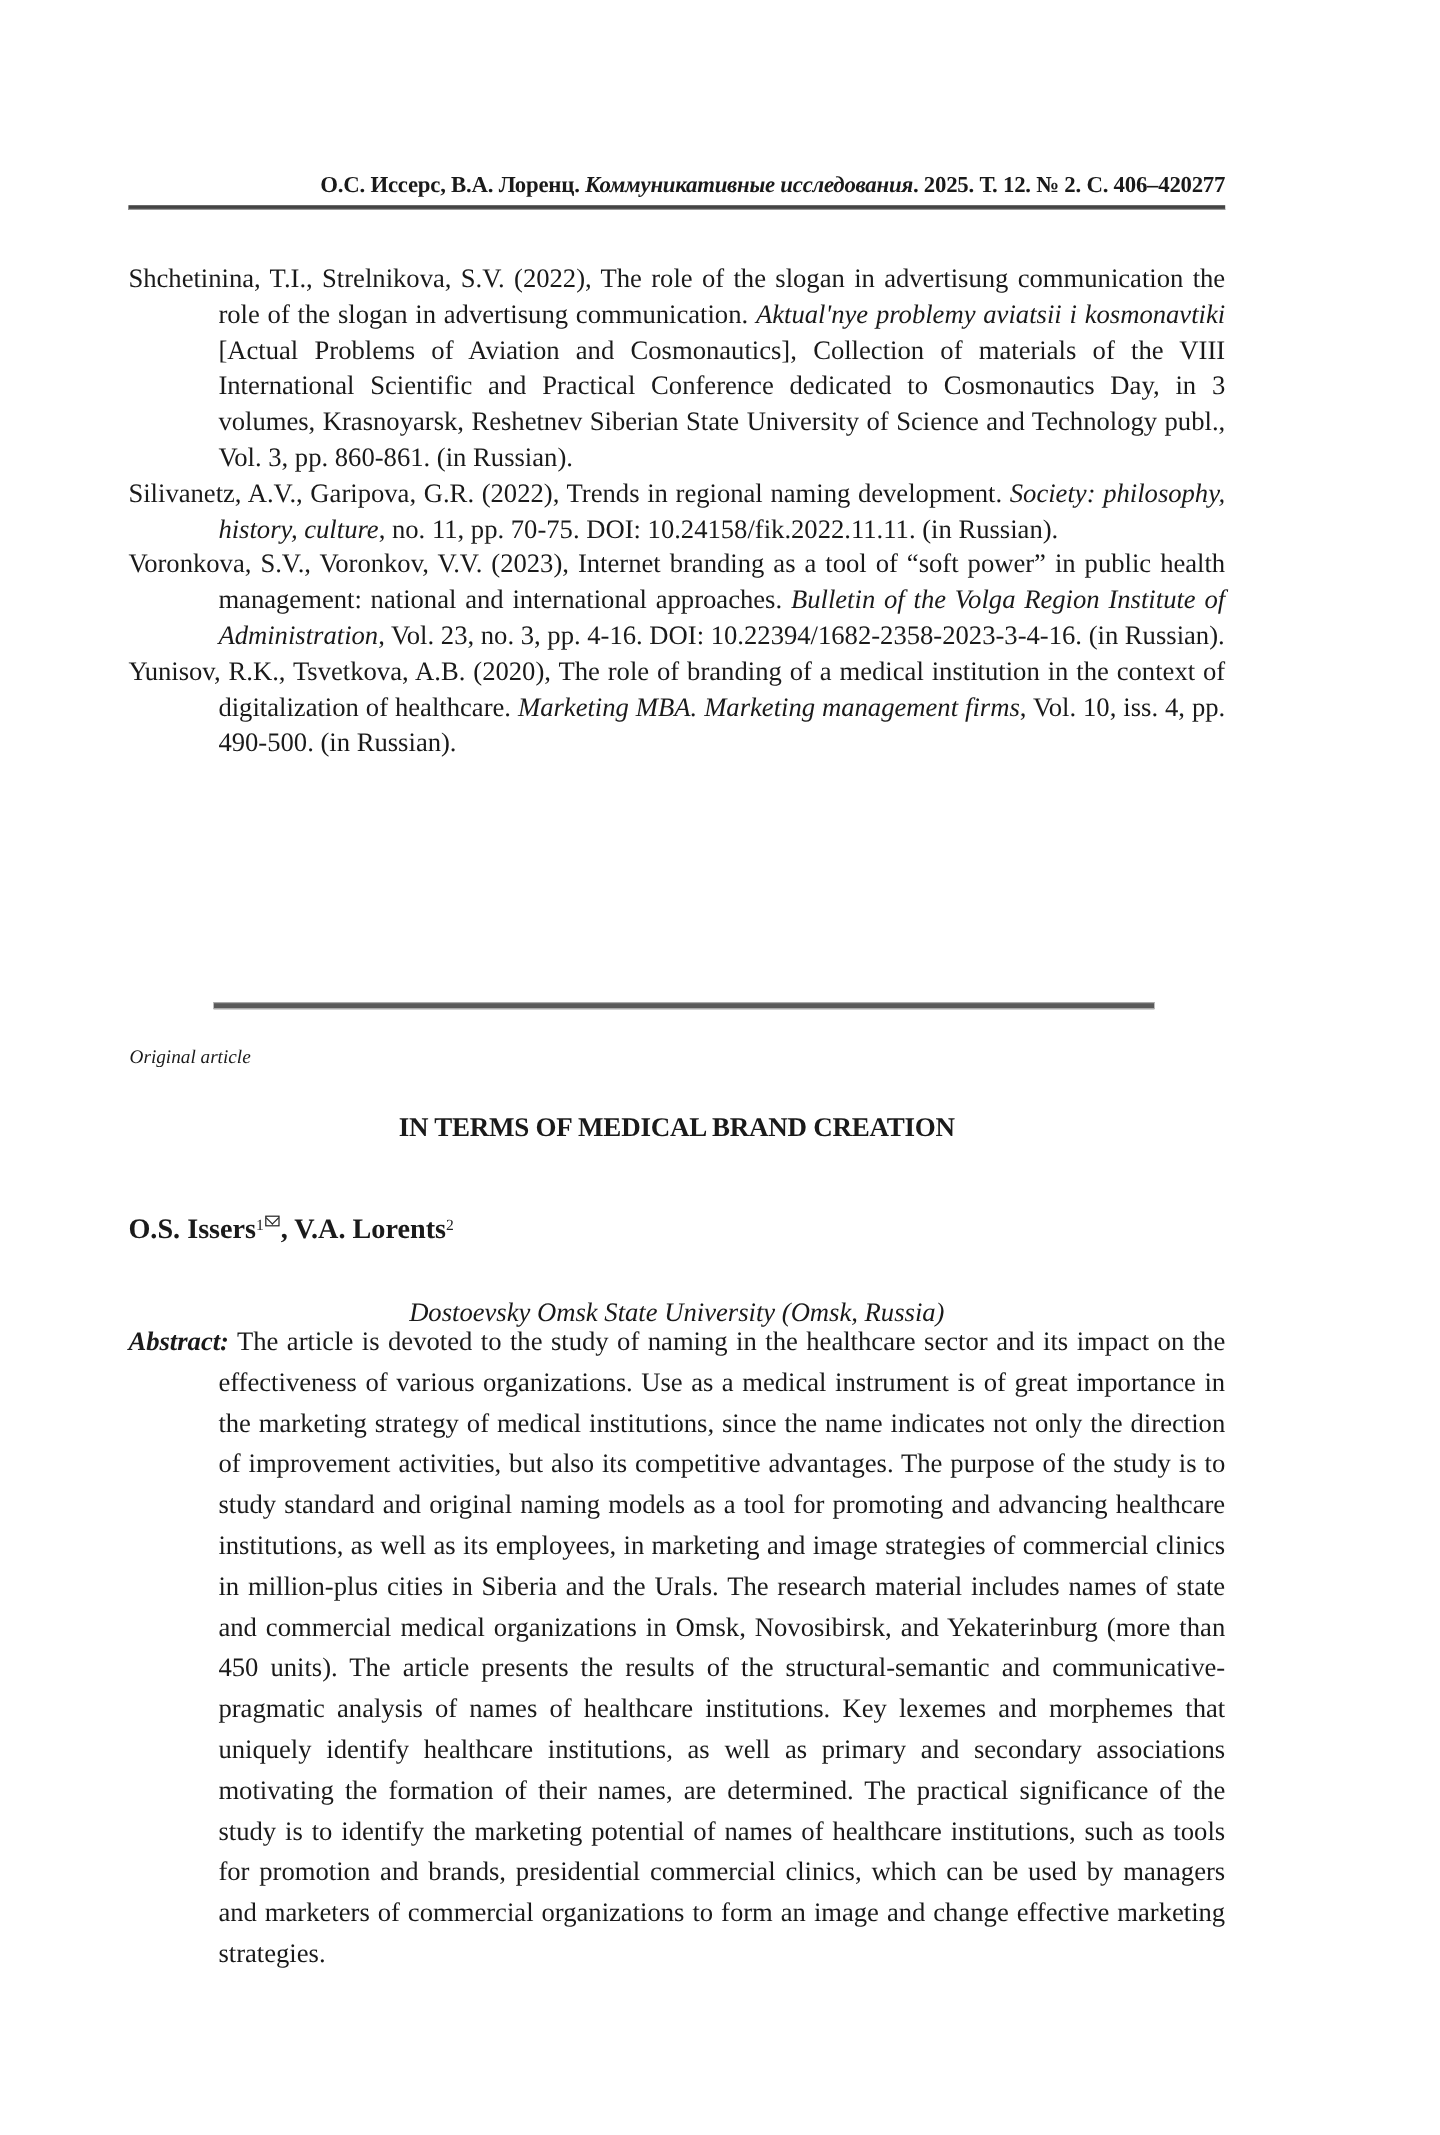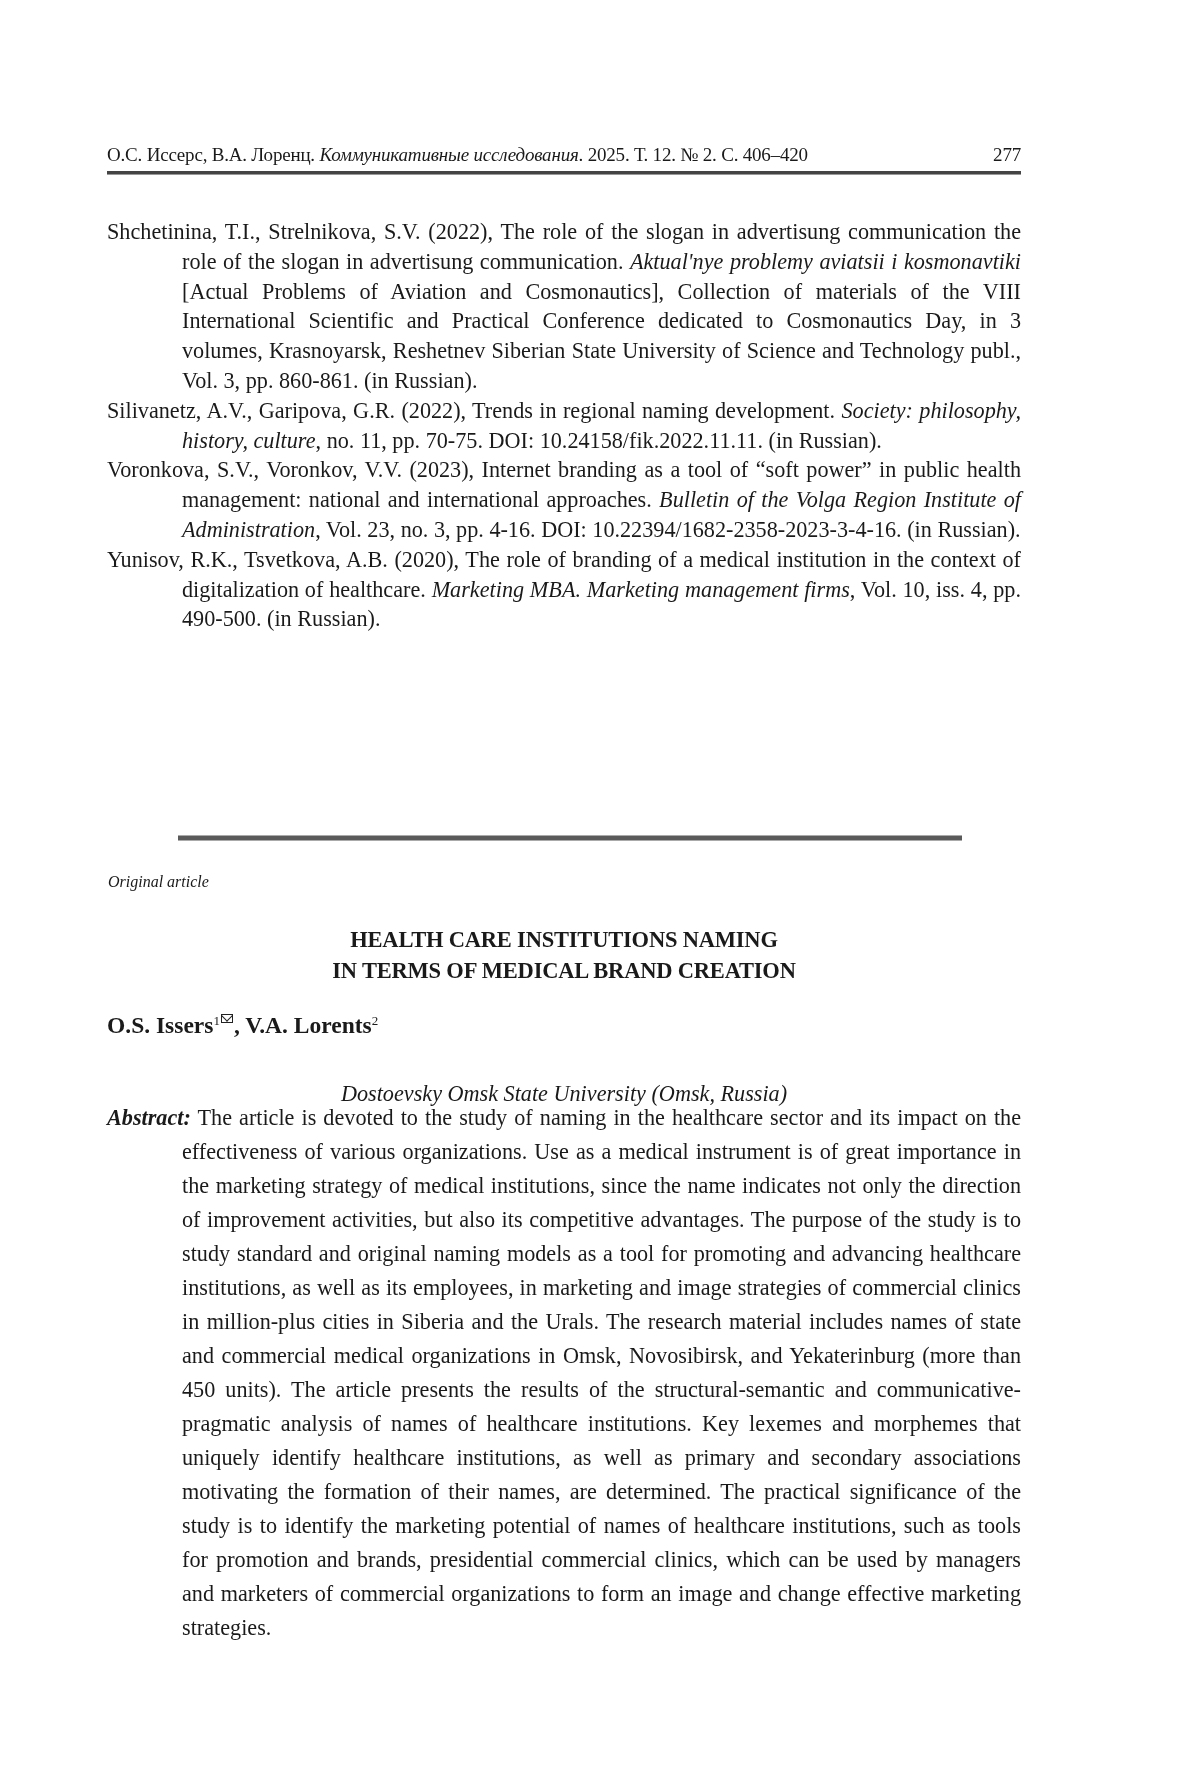--- a/index.html
+++ b/index.html
@@ -1,21 +1,21 @@
 <!DOCTYPE html>
 <html><head>
 <meta charset="utf-8">
 <style>
   html, body { margin: 0; padding: 0; background: #ffffff; }
   body { width: 1200px; height: 1779px; position: relative; overflow: hidden;
          font-family: "Liberation Serif", "DejaVu Serif", serif; color: #1a1a1a; }
   .page { position: absolute; left: 0; top: 0; width: 1200px; height: 1779px; }
   .running-header { position: absolute; left: 107px; top: 143px; width: 914px;
-         font-size: 19px; line-height: 24px; display: flex; justify-content: space-between;
-         letter-spacing: -0.2px; }
+         font-size: 19px; line-height: 24px; display: flex; justify-content: flex-end;
+         letter-spacing: -0.2px; font-weight: bold; }
   .running-header .journal { font-style: italic; }
   .header-rule { position: absolute; left: 107px; top: 171px; width: 914px; height: 3px;
          background: #444; border-bottom: 1px solid #999; }
   .refs { position: absolute; left: 107px; top: 185px; width: 914px;
          font-size: 22.2px; line-height: 29.8px; margin-top: 32px; }
   .ref { text-align: justify; padding-left: 75px; text-indent: -75px; margin: 0; }
   .ref i { font-style: italic; }
   .divider { position: absolute; left: 178px; top: 835px; width: 784px; height: 4px;
          background: #5a5a5a; border-top: 1px solid #aaa; border-bottom: 1px solid #aaa; }
   .article-type { position: absolute; left: 108px; top: 868px; font-size: 16px;
@@ -52,21 +52,20 @@
     <p class="ref"><span>Silivanetz, A.V., Garipova, G.R. (2022), Trends in regional naming development. </span><i>Society: philosophy, history, culture</i><span>, no. 11, pp. 70-75. DOI: 10.24158/fik.2022.11.11. (in Russian).</span></p>
     <p class="ref"><span>Voronkova, S.V., Voronkov, V.V. (2023), Internet branding as a tool of “soft power” in public health management: national and international approaches. </span><i>Bulletin of the Volga Region Institute of Administration</i><span>, Vol. 23, no. 3, pp. 4-16. DOI: 10.22394/1682-2358-2023-3-4-16. (in Russian).</span></p>
     <p class="ref"><span>Yunisov, R.K., Tsvetkova, A.B. (2020), The role of branding of a medical institution in the context of digitalization of healthcare. </span><i>Marketing MBA. Marketing management firms</i><span>, Vol. 10, iss. 4, pp. 490-500. (in Russian).</span></p>
   </div>
 
   <div class="divider"></div>
 
   <div class="article-type">Original article</div>
 
   <div class="title">
-    <div>HEALTH CARE INSTITUTIONS NAMING</div>
     <div>IN TERMS OF MEDICAL BRAND CREATION</div>
   </div>
 
   <div class="authors">
     <span>O.S. Issers</span><sup>1</sup><span class="envelope"></span><span>, </span><span>V.A. Lorents</span><sup>2</sup>
   </div>
 
   <div class="affiliation">Dostoevsky Omsk State University (Omsk, Russia)</div>
 
   <p class="abstract"><span class="label">Abstract:</span><span> The article is devoted to the study of naming in the healthcare sector and its impact on the effectiveness of various organizations. Use as a medical instrument is of great importance in the marketing strategy of medical institutions, since the name indicates not only the direction of improvement activities, but also its competitive advantages. The purpose of the study is to study standard and original naming models as a tool for promoting and advancing healthcare institutions, as well as its employees, in marketing and image strategies of commercial clinics in million-plus cities in Siberia and the Urals. The research material includes names of state and commercial medical organizations in Omsk, Novosibirsk, and Yekaterinburg (more than 450 units). The article presents the results of the structural-semantic and communicative-pragmatic analysis of names of healthcare institutions. Key lexemes and morphemes that uniquely identify healthcare institutions, as well as primary and secondary associations motivating the formation of their names, are determined. The practical significance of the study is to identify the marketing potential of names of healthcare institutions, such as tools for promotion and brands, presidential commercial clinics, which can be used by managers and marketers of commercial organizations to form an image and change effective marketing strategies.</span></p>

